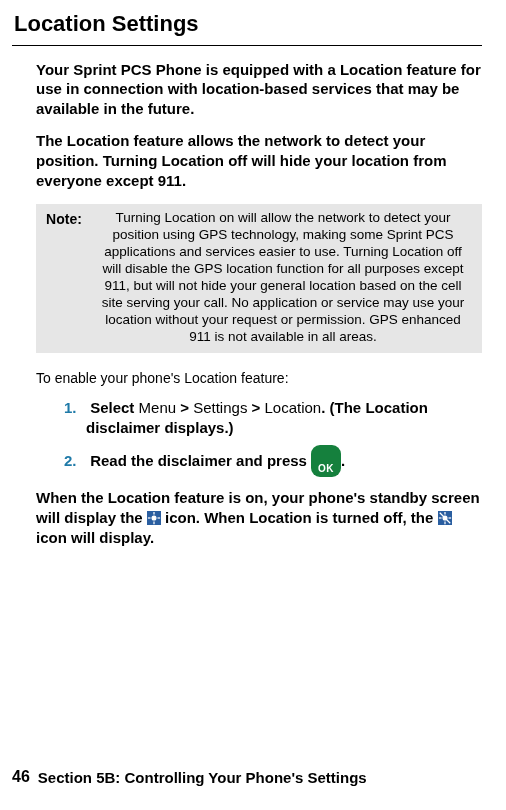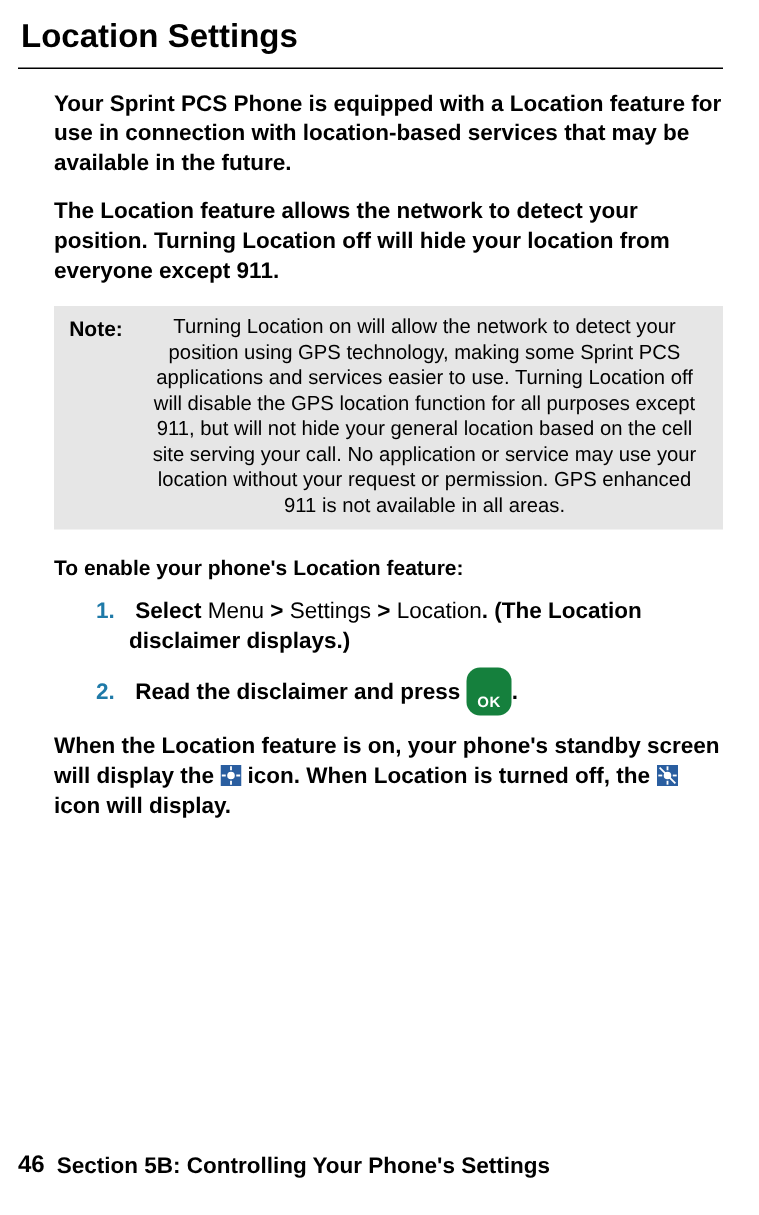--- a/index.html
+++ b/index.html
@@ -44,21 +44,21 @@
     font-size: 14px;
   }
   .note-text {
     flex: 1;
     padding: 6px 10px 8px 4px;
     font-size: 13.5px;
     line-height: 1.25;
   }
   .subhead {
     font-size: 14px;
-    font-weight: 700;
+    font-weight: 400;
     margin-bottom: 10px;
   }
   ol.steps {
     list-style: none;
     margin-left: 28px;
     margin-bottom: 10px;
   }
   ol.steps li {
     font-size: 15px;
     font-weight: 600;

